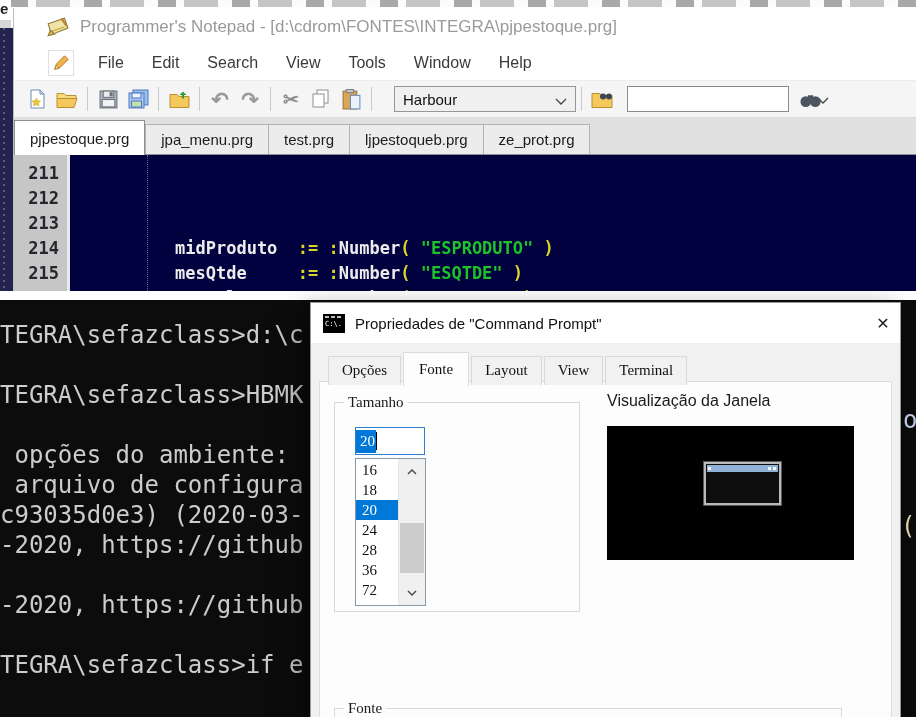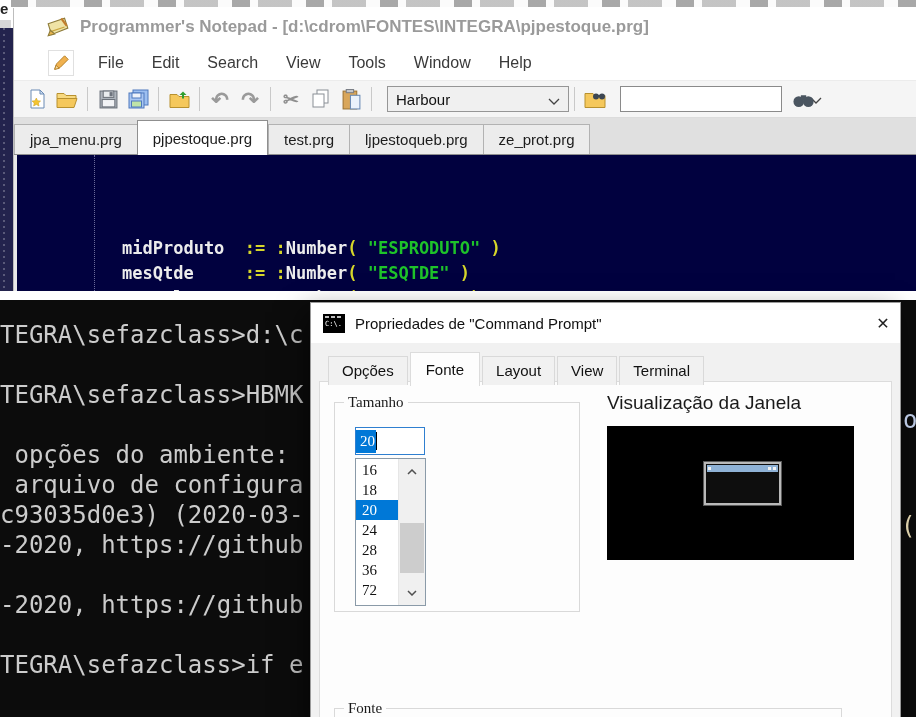--- a/index.html
+++ b/index.html
@@ -15,35 +15,35 @@
     font:600 15px "Liberation Sans",sans-serif;overflow:hidden;}
   .e-frag2{position:absolute;left:0;top:20px;width:11px;height:8px;background:#d7d7d7;}
   .left-strip{position:absolute;left:0;top:28px;width:13px;height:263px;background:#23234d;
     background-image:repeating-linear-gradient(180deg,rgba(255,255,255,.25) 0 2px,transparent 2px 6px);
     background-size:2px 100%;background-repeat:no-repeat;background-position:3px 0;}
 
   
   .pn{position:absolute;left:13px;top:8px;width:903px;height:283px;background:#fff;z-index:2;
       border-left:1px solid #bdbdbd;}
   .pn-title{position:absolute;left:0;top:0;right:0;height:37px;display:flex;align-items:center;
-      padding-left:32px;gap:10px;background:#fff;font-weight:bold;}
+      padding-left:32px;gap:10px;background:#fff;}
   .pn-title .title-text{font-size:17px;color:#9a9a9a;white-space:nowrap;}
   .pn-menu{position:absolute;left:0;top:37px;right:0;height:35px;display:flex;align-items:center;
       padding-left:34px;background:#fff;}
   .pencil-btn{width:26px;height:26px;border:1px solid #e0e0e0;background:#fff;display:flex;
       align-items:center;justify-content:center;margin-right:10px;}
   .menu-item{padding:0 14px;font-size:16px;color:#3a3a3a;}
   .pn-toolbar{position:absolute;left:0;top:72px;right:0;height:38px;background:#f5f5f5;
       border-top:1px solid #ececec;border-bottom:1px solid #dcdcdc;display:flex;align-items:center;
       padding-left:8px;}
   .tbtn{width:30px;height:28px;display:flex;align-items:center;justify-content:center;flex:0 0 auto;}
   .tsep{width:1px;height:24px;background:#c9c9c9;margin:0 5px;flex:0 0 auto;}
   .tb-glyph{font-size:21px;font-weight:bold;color:#9a9a9a;line-height:1;}
   .lang-combo{width:182px;height:26px;background:#f0f0f0;border:1px solid #969696;display:flex;
-      align-items:center;padding:0 8px;font-size:15px;color:#111;flex:0 0 auto;margin-left:10px;}
+      align-items:center;padding:0 8px;font-size:15px;color:#111;flex:0 0 auto;margin-left:17px;}
   .lang-combo .chev{margin-left:auto;}
   .search-combo{width:162px;height:26px;background:#fff;border:1px solid #8a8a8a;display:flex;
       align-items:center;flex:0 0 auto;margin-left:10px;}
   .search-combo input{flex:1;border:none;outline:none;height:22px;font-size:14px;padding:0 4px;
       background:transparent;font-family:"Liberation Sans",sans-serif;}
   .search-combo .chev{margin-right:6px;}
 
   .pn-tabbar{position:absolute;left:0;top:110px;right:0;height:37px;background:#e0e0e0;
       border-bottom:1px solid #8f8f8f;display:flex;align-items:flex-end;}
   .pn-tab{height:30px;padding:0 15px;display:flex;align-items:center;font-size:15px;color:#1c1c1c;
@@ -79,21 +79,21 @@
       border:1px solid #9a9a9a;box-shadow:-6px 10px 26px rgba(0,0,0,.55);z-index:10;}
   .dlg-title{position:absolute;left:0;top:0;right:0;height:40px;background:#fff;display:flex;
       align-items:center;padding-left:12px;}
   .cmd-icon{width:22px;height:19px;background:#000;position:relative;margin-right:10px;flex:0 0 22px;}
   .cmd-icon .bar{position:absolute;left:2px;top:2px;right:2px;height:2px;
       background:repeating-linear-gradient(90deg,#bfbfbf 0 4px,transparent 4px 6px);}
   .cmd-icon .txt{position:absolute;left:2px;top:6px;color:#fff;font:7px "DejaVu Sans Mono",monospace;}
   .dlg-title .t{font-size:15px;color:#101010;}
   .dlg-close{margin-left:auto;width:34px;height:40px;display:flex;align-items:center;
       justify-content:center;font-size:16px;color:#222;}
-  .dlg-tabs{position:absolute;left:17px;top:49px;display:flex;align-items:flex-end;z-index:4;}
+  .dlg-tabs{position:absolute;left:17px;top:49px;display:flex;align-items:flex-end;z-index:4;font-family:Liberation Serif, serif;}
   .dlg-tab{padding:5px 13px 6px;font-size:15px;color:#111;background:#f1f1f1;
       border:1px solid #d9d9d9;border-bottom:none;margin-right:2px;white-space:nowrap;}
   .dlg-tab.active{background:#fdfdfd;border:1px solid #dcdcdc;border-bottom:none;
       padding:8px 15px 8px;margin-bottom:-1px;position:relative;z-index:5;}
   .dlg-page{position:absolute;left:8px;right:8px;top:78px;bottom:0;background:#fdfdfd;
       border:1px solid #dcdcdc;border-bottom:none;}
 
   .groupbox{position:absolute;border:1px solid #d9d9d9;font-family:Liberation Serif, serif;}
   .groupbox .gb-label{position:absolute;top:-9px;left:9px;background:#fdfdfd;padding:0 4px;
       font-size:15px;color:#1a1a1a;}
@@ -110,21 +110,21 @@
   .size-item{height:20px;line-height:20px;padding-left:6px;color:#111;}
   .size-item.selected{background:#0078d7;color:#fff;}
   .vscroll{position:absolute;right:0;top:0;bottom:0;width:27px;background:#f0f0f0;
       border-left:1px solid #e6e6e6;}
   .sb-btn{position:absolute;left:0;right:0;height:25px;display:flex;align-items:center;
       justify-content:center;}
   .sb-up{top:0;}.sb-down{bottom:0;}
   .sb-thumb{position:absolute;left:1px;right:1px;background:#cdcdcd;}
   .size-thumb{top:64px;height:50px;}
 
-  .preview-label{position:absolute;left:287px;top:10px;font-size:19px;color:#1a1a1a;}
+  .preview-label{position:absolute;left:287px;top:10px;font-size:16px;color:#1a1a1a;}
   .preview-box{position:absolute;left:287px;top:44px;width:247px;height:134px;background:#000;}
   .mini-win{position:absolute;left:97px;top:36px;width:77px;height:43px;background:#0e0e0e;
       border:2px solid #b9b9b9;box-shadow:0 0 0 1px #5a5a5a;}
   .mini-title{position:absolute;left:1px;top:1px;right:1px;height:7px;background:#8fb2d6;}
   .mini-title .dl{position:absolute;left:1px;top:2px;width:3px;height:3px;background:#f2f2f2;}
   .mini-title .dr{position:absolute;right:1px;top:2px;width:9px;height:3px;
       background:repeating-linear-gradient(90deg,#f2f2f2 0 3px,transparent 3px 5px);}
 </style>
 </head>
 <body>
@@ -257,28 +257,36 @@
       <span class="tbtn" data-interactable="true" style="margin-left:6px">
         <svg width="24" height="17" viewBox="0 0 20 16">
           <circle cx="6" cy="10" r="5" fill="#4a5560"></circle>
           <circle cx="15" cy="10" r="5" fill="#4a5560"></circle>
           <rect x="8" y="4" width="5" height="5" fill="#4a5560"></rect>
         </svg>
       </span>
     </div>
 
     <div class="pn-tabbar" id="pn-tabs" data-interactable="false">
+        <div class="pn-tab active" data-interactable="true">pjpestoque.prg</div>
         <div class="pn-tab" data-interactable="true">jpa_menu.prg</div>
-        <div class="pn-tab active" data-interactable="true">pjpestoque.prg</div>
         <div class="pn-tab" data-interactable="true">test.prg</div>
         <div class="pn-tab" data-interactable="true">ljpestoqueb.prg</div>
         <div class="pn-tab" data-interactable="true">ze_prot.prg</div>
       </div>
 
     <div class="pn-editor" data-interactable="true">
+      <div class="gutter" id="gutter" data-interactable="false">
+          <div class="gut-no" data-interactable="false">211</div>
+          <div class="gut-no" data-interactable="false">212</div>
+          <div class="gut-no" data-interactable="false">213</div>
+          <div class="gut-no" data-interactable="false">214</div>
+          <div class="gut-no" data-interactable="false">215</div>
+          <div class="gut-no" data-interactable="false">216</div>
+        </div>
       <div class="gutter-div" data-interactable="false"></div>
       <div class="code" id="code-lines" data-interactable="true">
         <div class="indent-guide" data-interactable="false"></div>
       <div class="code-line" data-interactable="false"><span class="tk-id" data-interactable="false">midProduto  </span><span class="tk-op" data-interactable="false">:= :</span><span class="tk-id" data-interactable="false">Number</span><span class="tk-op" data-interactable="false">(</span><span class="tk-pl" data-interactable="false"> </span><span class="tk-str" data-interactable="false">"ESPRODUTO"</span><span class="tk-pl" data-interactable="false"> </span><span class="tk-op" data-interactable="false">)</span></div><div class="code-line" data-interactable="false"><span class="tk-id" data-interactable="false">mesQtde     </span><span class="tk-op" data-interactable="false">:= :</span><span class="tk-id" data-interactable="false">Number</span><span class="tk-op" data-interactable="false">(</span><span class="tk-pl" data-interactable="false"> </span><span class="tk-str" data-interactable="false">"ESQTDE"</span><span class="tk-pl" data-interactable="false"> </span><span class="tk-op" data-interactable="false">)</span></div><div class="code-line" data-interactable="false"><span class="tk-id" data-interactable="false">mesValor    </span><span class="tk-op" data-interactable="false">:= :</span><span class="tk-id" data-interactable="false">Number</span><span class="tk-op" data-interactable="false">(</span><span class="tk-pl" data-interactable="false"> </span><span class="tk-str" data-interactable="false">"ESVALOR"</span><span class="tk-pl" data-interactable="false"> </span><span class="tk-op" data-interactable="false">)</span></div></div>
     </div>
   </div>
 
   <div class="term" data-interactable="true">
     <div class="term-lines" id="term-lines" data-interactable="false"><div class="term-line" data-interactable="false">TEGRA\sefazclass&gt;d:\c</div><div class="term-line" data-interactable="false"> </div><div class="term-line" data-interactable="false">TEGRA\sefazclass&gt;HBMK</div><div class="term-line" data-interactable="false"> </div><div class="term-line" data-interactable="false"> opções do ambiente:</div><div class="term-line" data-interactable="false"> arquivo de configura</div><div class="term-line" data-interactable="false">c93035d0e3) (2020-03-</div><div class="term-line" data-interactable="false">-2020, https://github</div><div class="term-line" data-interactable="false"> </div><div class="term-line" data-interactable="false">-2020, https://github</div><div class="term-line" data-interactable="false"> </div><div class="term-line" data-interactable="false">TEGRA\sefazclass&gt;if e</div></div>
   </div>

